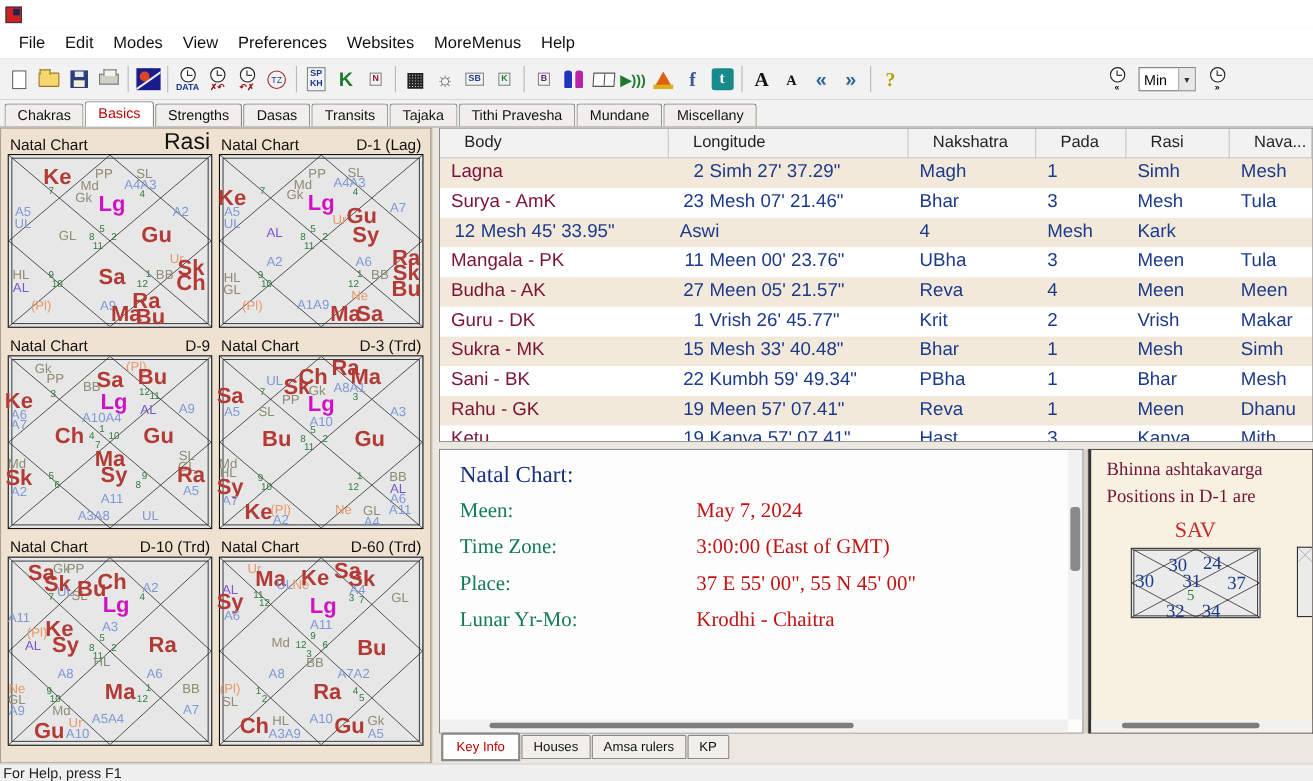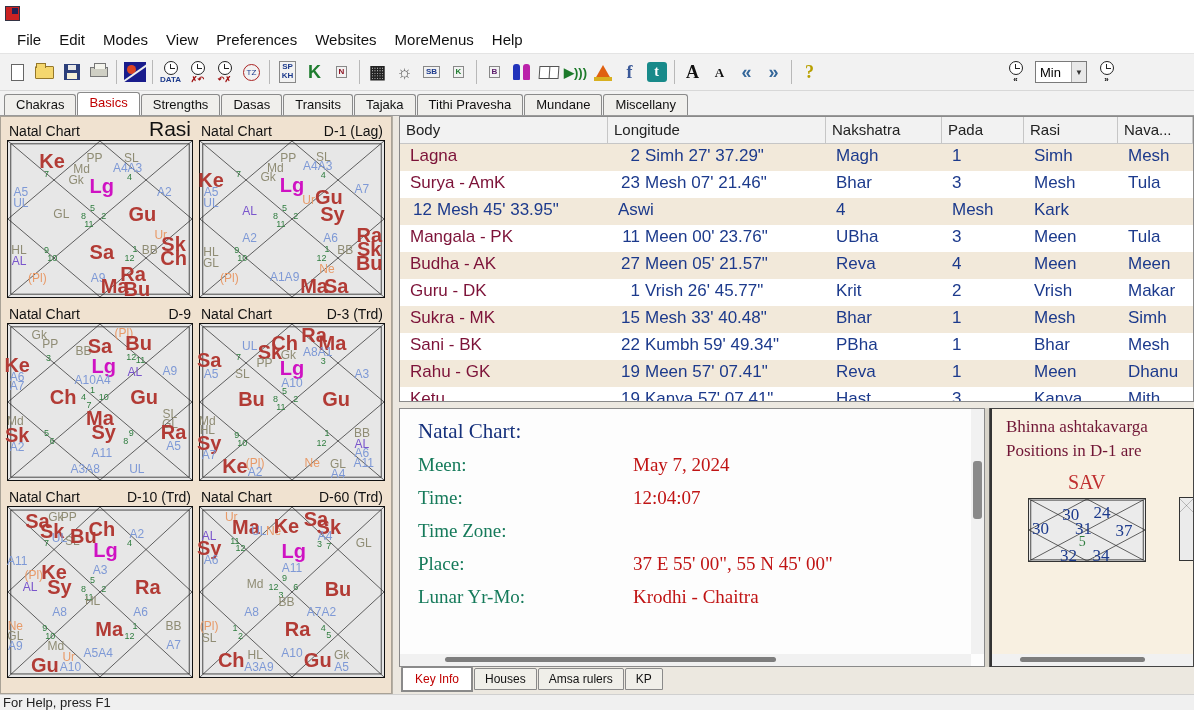--- a/index.html
+++ b/index.html
@@ -85,21 +85,21 @@
   .lbl-lg     { font-size:20px; }
 
   .splitter-v { width:7px; background:#ece8e0; border-left:1px solid #b5b0a5; flex:0 0 auto; }
 
   
   .right-col { flex:1 1 auto; display:flex; flex-direction:column; overflow:hidden; background:#ece8e0; }
 
   
   .table-wrap { height:286px; flex:0 0 auto; background:#fff; border:1px solid #8a8a8a; overflow:hidden; }
   .thead { display:grid; grid-template-columns:208px 218px 116px 82px 94px 1fr; background:#f2f2f2; height:27px; }
-  .th { font-size:15px; color:#222; border-right:1px solid #c6c6c6; border-bottom:1px solid #c6c6c6; padding:4px 0 0 6px; font-weight:normal; }
+  .th { font-size:15px; color:#222; border-right:1px solid #c6c6c6; border-bottom:1px solid #c6c6c6; padding:4px 0 0 22px; font-weight:normal; }
   .trow { display:grid; grid-template-columns:208px 218px 116px 82px 94px 1fr; height:27px; font-size:17px; }
   .trow:nth-child(odd) { background:#f2e9da; }
   .trow:nth-child(even) { background:#fff; }
   .td { padding:2px 0 0 10px; white-space:nowrap; overflow:hidden; }
   .td-body { color:#7c1238; }
   .td-val  { color:#1c3a8c; }
   .lon-num { display:inline-block; width:22px; text-align:right; margin-right:5px; }
 
   .splitter-h { height:6px; background:#ece8e0; flex:0 0 auto; }
 
@@ -707,25 +707,22 @@
 
       <div class="bottom-panels">
         <div class="info-panel">
           <div class="info-title">Natal Chart:</div>
           <div>
               <div class="info-row">
                 <span class="info-label">Meen:</span>
                 <span class="info-value">May 7, 2024</span>
               </div>
               <div class="info-row">
-                <span class="info-label">Time:</span>
-                <span class="info-value">12:04:07</span>
-              </div>
-              <div class="info-row">
                 <span class="info-label">Time Zone:</span>
+                <span class="info-value">3:00:00 (East of GMT)</span>
               </div>
               <div class="info-row">
                 <span class="info-label">Place:</span>
                 <span class="info-value">37 E 55' 00", 55 N 45' 00"</span>
               </div>
               <div class="info-row">
                 <span class="info-label">Lunar Yr-Mo:</span>
                 <span class="info-value">Krodhi - Chaitra</span>
               </div>
             </div>

